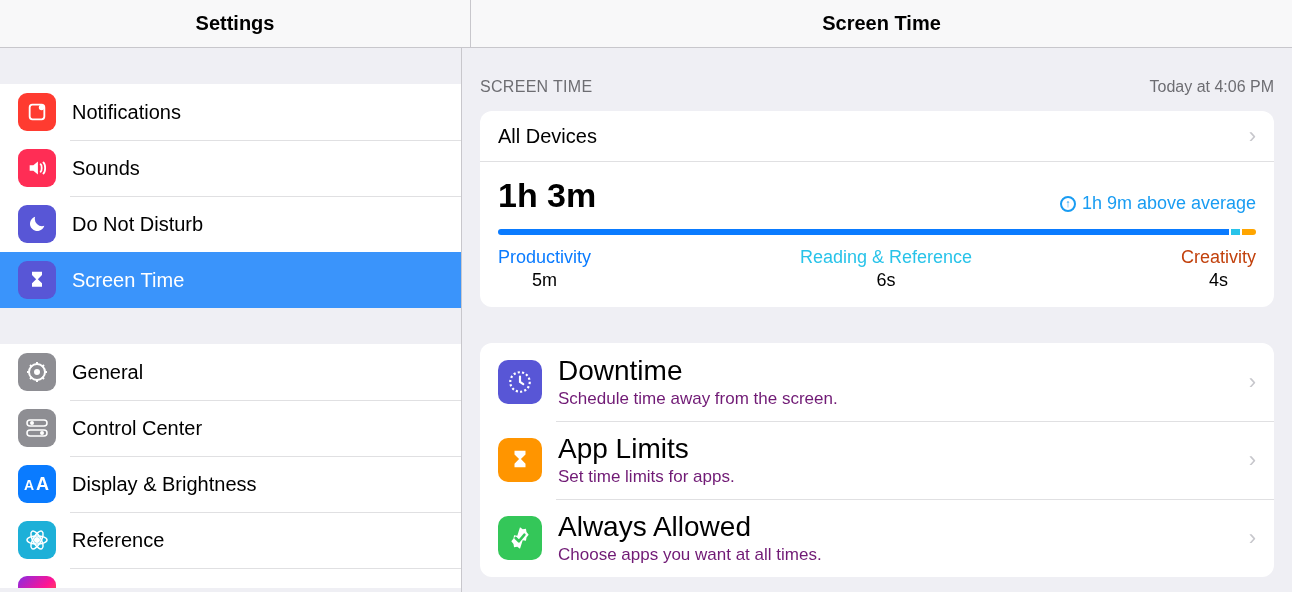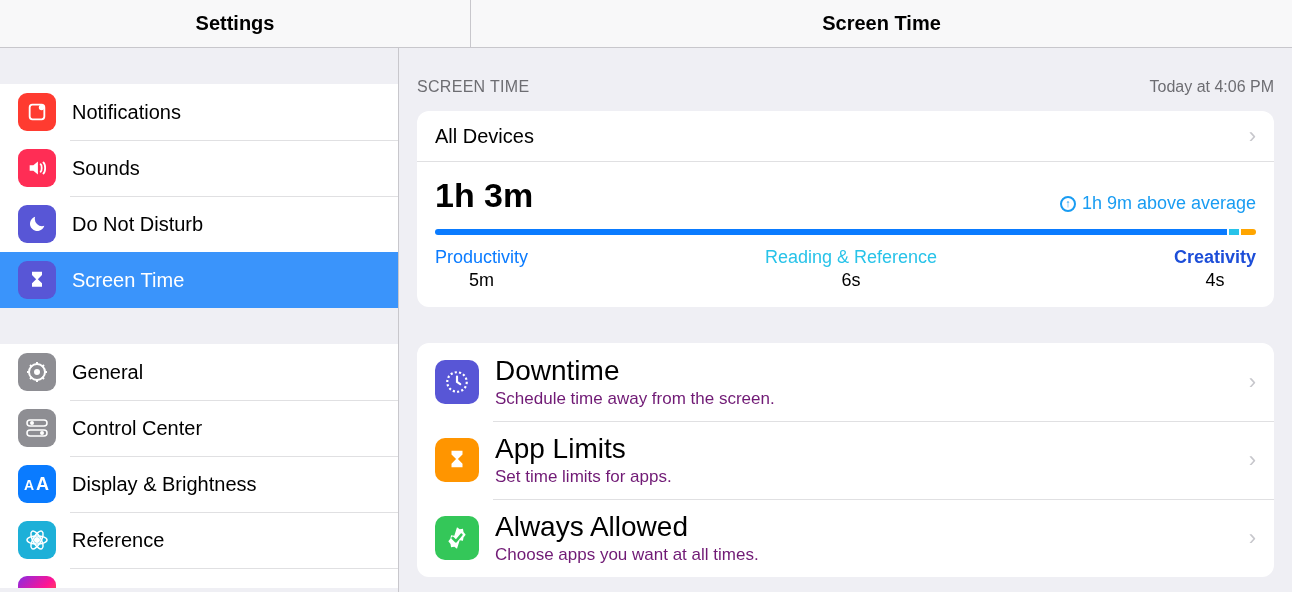--- a/index.html
+++ b/index.html
@@ -35,21 +35,21 @@
     justify-content: center;
     font-weight: 600;
     font-size: 20px;
   }
   .body {
     flex: 1;
     display: flex;
     overflow: hidden;
   }
   .sidebar {
-    width: 399px;
+    width: 462px;
     background: #efeff4;
     border-right: 1px solid #c8c7cc;
     overflow-y: auto;
   }
   .detail {
     flex: 1;
     background: #efeff4;
     overflow-y: auto;
     padding-bottom: 10px;
   }
@@ -137,21 +137,21 @@
   .bar .seg2 { background: #28c3e9; }
   .bar .seg3 { background: #ffa500; }
   .bar .gap { width: 2px; background: #fff; }
   .cats { display: flex; justify-content: space-between; }
   .cat .name { font-size: 18px; }
   .cat .val { font-size: 18px; color: #000; margin-top: 2px; text-align: center;}
   .cat.p .name { color: #0a7bff; }
   .cat.r { text-align: center;}
   .cat.r .name { color: #28c3e9; }
   .cat.c { text-align: right;}
-  .cat.c .name { color: #1d4ed8; font-weight: bold; }
+  .cat.c .name { color: #c2410c; }
   .list-card {
     background: #fff;
     border-radius: 12px;
     margin: 0 18px;
     overflow: hidden;
   }
   .list-row {
     display: flex;
     align-items: center;
     padding: 12px 18px;

